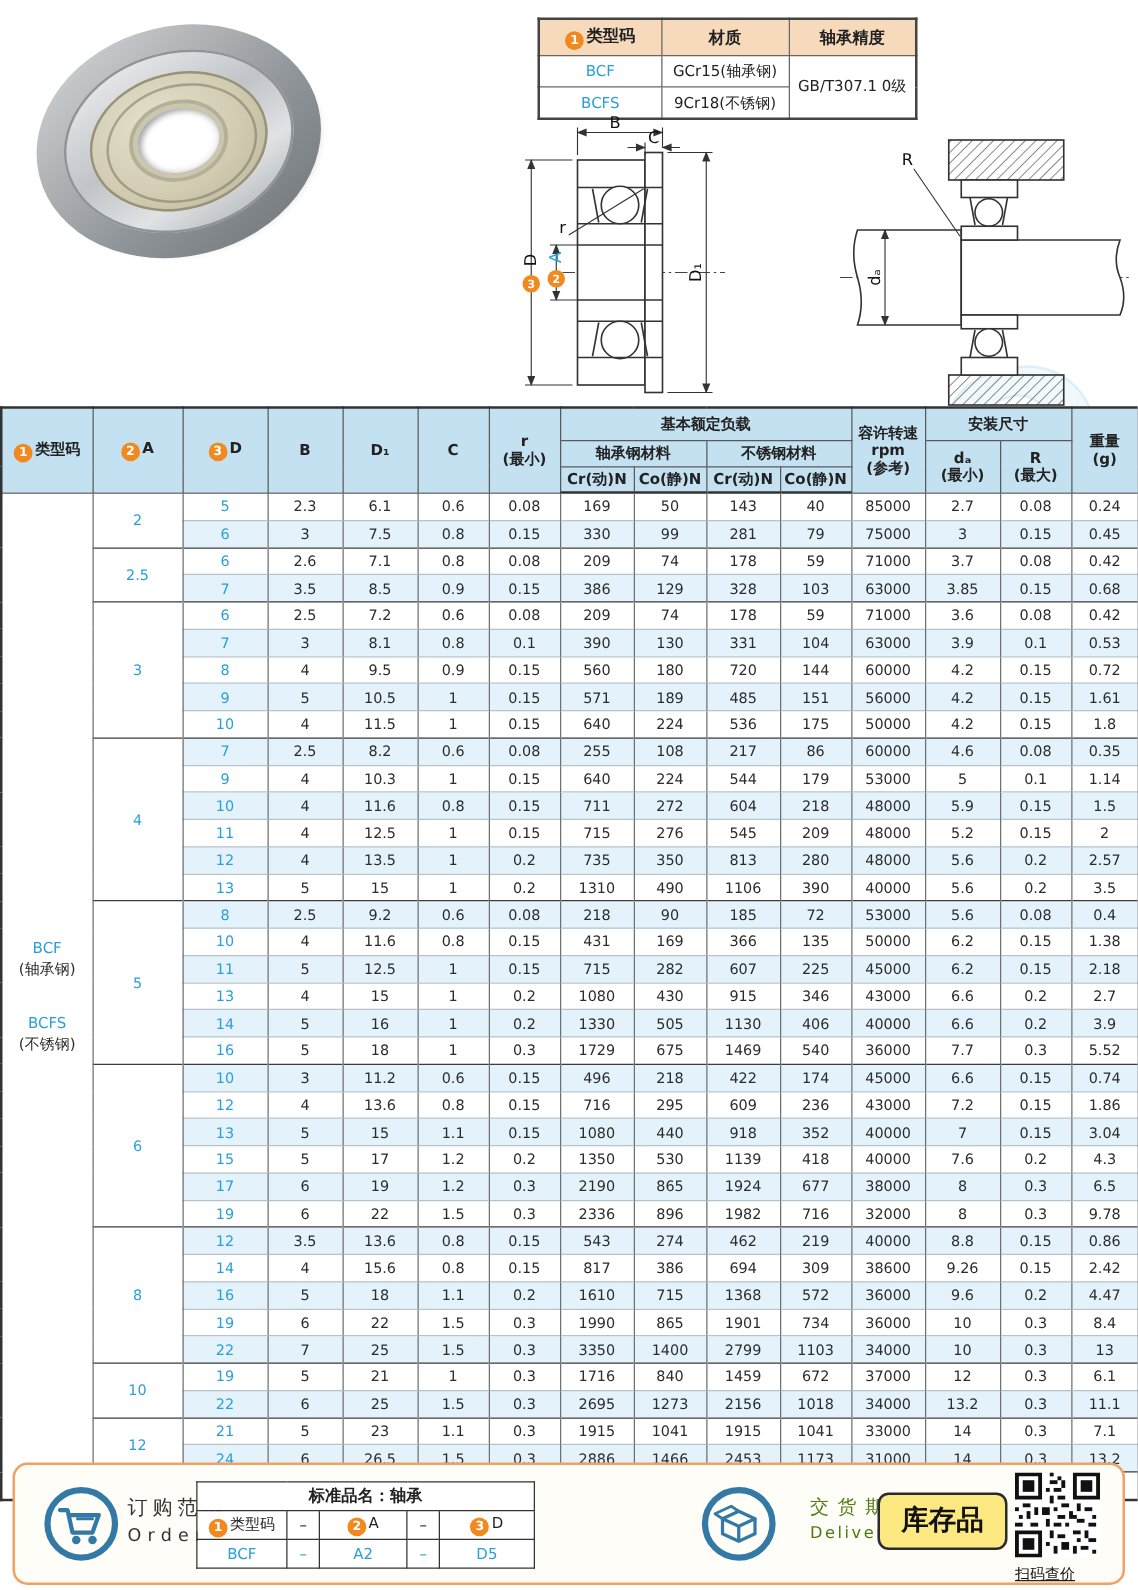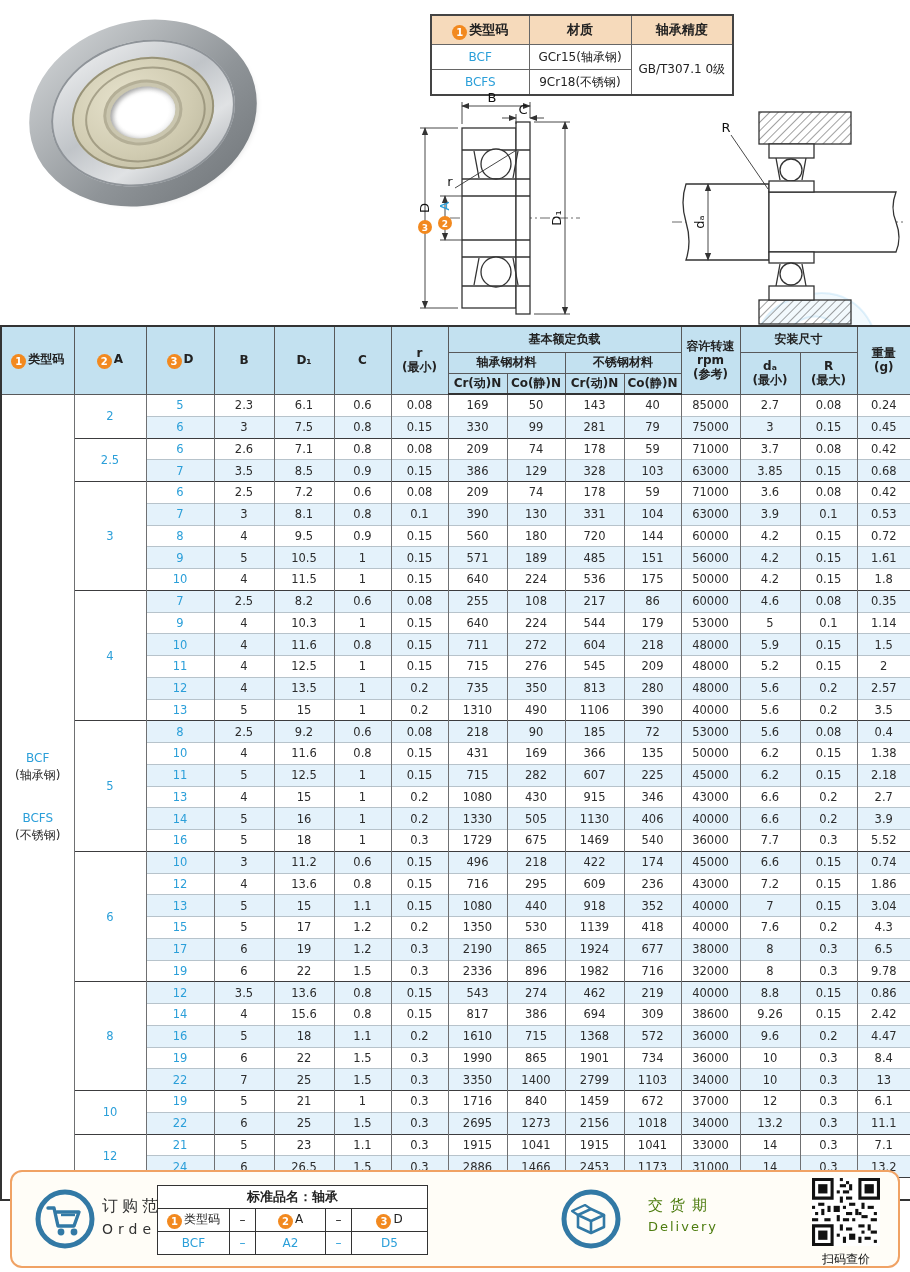--- a/index.html
+++ b/index.html
@@ -80,21 +80,21 @@
   .order-table{position:absolute;left:145px;top:13px;border-collapse:collapse;table-layout:fixed;}
   .order-table td{border:1px solid #333;text-align:center;font-size:12px;height:22px;background:#fff;padding:0 2px;margin-top:25px;}
   .order-table{border:1.5px solid #333;}
   .order-table .tt{font-weight:bold;font-size:13px;}
   .deliv-ico{position:absolute;left:548px;top:16px;}
   .deliv-txt{position:absolute;left:636px;top:24px;font-size:15px;letter-spacing:7px;color:#4d7c0f;white-space:nowrap;}
   .deliv-txt .en{font-size:13px;letter-spacing:2px;margin-top:4px;}
   .stock-badge{position:absolute;left:690px;top:22px;width:100px;height:42px;line-height:42px;
                background:#fde982;border:2px solid #2b2b2b;border-radius:9px;text-align:center;
                font-size:22px;font-weight:bold;color:#111;}
-  .qr{position:absolute;left:800px;top:6px;text-align:center;}
+  .qr{position:absolute;left:800px;top:6px;text-align:left;text-decoration:underline;}
   .qr-cap{font-size:12px;color:#111;margin-top:1px;}
 </style>
 </head>
 <body>
 
 <div class="wm" style="left:190px;top:330px;">SAMLO</div>
 <div class="wm" style="left:200px;top:870px;">SAMLO</div>
 
 <div class="brg">
   <div class="b-outer">
@@ -909,20 +909,21 @@
     <path d="M18,27 L31,21 L44,27 L31,33 Z" fill="none" stroke="#3279a5" stroke-width="2.6" stroke-linejoin="round"></path>
     <path d="M18,27 L18,39 L31,45 L44,39 L44,27" fill="none" stroke="#3279a5" stroke-width="2.6" stroke-linejoin="round"></path>
     <line x1="31" y1="33" x2="31" y2="45" stroke="#3279a5" stroke-width="2.6"></line>
     <path d="M18,27 L12,23 L25,17 L31,21" fill="none" stroke="#3279a5" stroke-width="2.2" stroke-linejoin="round"></path>
   </svg>
   <div class="deliv-txt">
     <div>交货期</div>
     <div class="en">Delivery</div>
   </div>
 
+  <div class="stock-badge">库存品</div>
 
   <div class="qr">
     <svg width="68" height="68" viewBox="0 0 66 66">
       <rect x="0" y="0" width="66" height="66" fill="#fff"></rect>
       <g fill="#111">
         <path d="M0,0 h21 v21 h-21 z M3,3 v15 h15 v-15 z" fill-rule="evenodd"></path>
           <rect x="6" y="6" width="9" height="9"></rect>
         <path d="M45,0 h21 v21 h-21 z M48,3 v15 h15 v-15 z" fill-rule="evenodd"></path>
           <rect x="51" y="6" width="9" height="9"></rect>
         <path d="M0,45 h21 v21 h-21 z M3,48 v15 h15 v-15 z" fill-rule="evenodd"></path>

